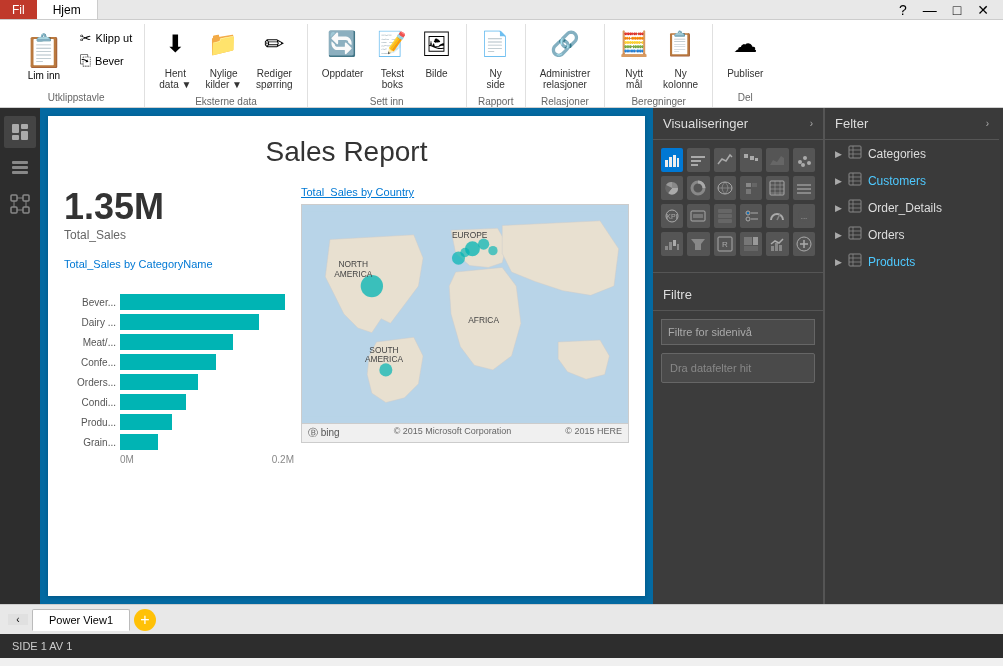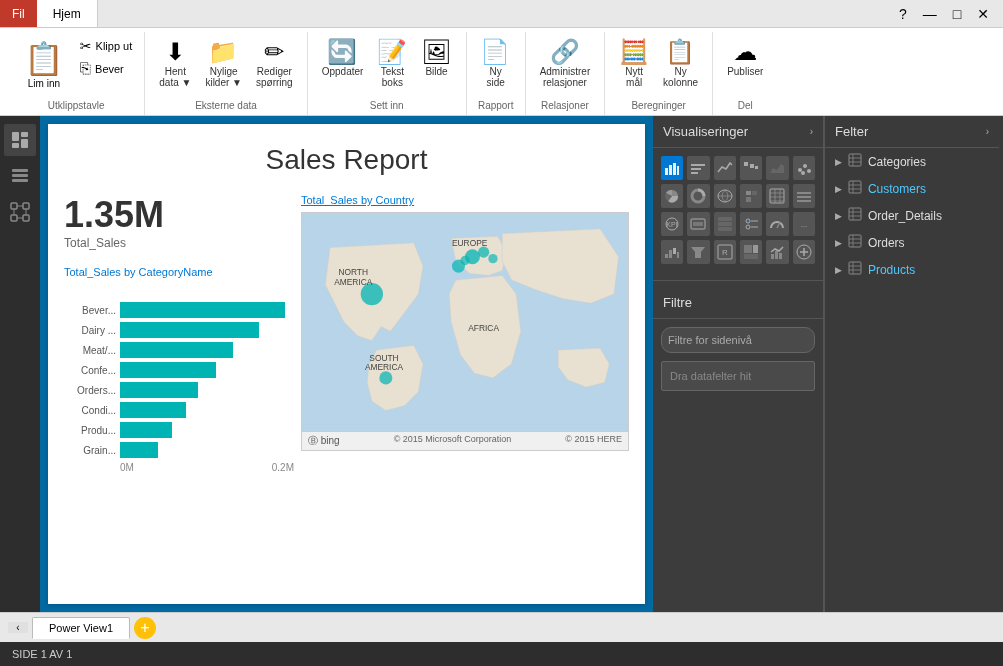--- a/index.html
+++ b/index.html
@@ -2,21 +2,21 @@
 <html><head>
   <meta charset="utf-8">
   <style>
     * { box-sizing: border-box; margin: 0; padding: 0; }
     body { font-family: 'Segoe UI', Arial, sans-serif; font-size: 12px; background: #f0f0f0; width: 1003px; height: 666px; overflow: hidden; }
 
     
     .title-bar {
       display: flex;
       align-items: center;
-      height: 28px;
+      height: 20px;
       background: #e8e8e8;
       border-bottom: 1px solid #ccc;
     }
     .title-bar-file {
       background: #c0392b;
       color: white;
       padding: 4px 12px;
       font-size: 12px;
       height: 100%;
       display: flex;
@@ -80,21 +80,21 @@
     .ribbon-btn {
       display: flex;
       flex-direction: column;
       align-items: center;
       padding: 4px 6px;
       cursor: pointer;
       border-radius: 2px;
       min-width: 40px;
     }
     .ribbon-btn .icon { font-size: 24px; line-height: 1; }
-    .ribbon-btn .label { font-size: 10px; color: #333; text-align: center; margin-top: 2px; }
+    .ribbon-btn .label { font-size: 10px; color: #333; text-align: center; margin-top: 12px; }
     .ribbon-btn-small {
       display: flex;
       align-items: center;
       gap: 4px;
       padding: 2px 4px;
       cursor: pointer;
       border-radius: 2px;
       font-size: 11px;
     }
     .ribbon-btn-small .icon { font-size: 14px; }
@@ -289,21 +289,21 @@
       justify-content: center;
       font-size: 12px;
       color: #ddd;
       cursor: pointer;
     }
     .viz-icon.active { background: #0078d4; }
     .filter-box {
       margin: 8px;
       background: #4a4a4a;
       border: 1px solid #666;
-      border-radius: 10px;
+      border-radius: 0;
       padding: 6px;
     }
     .filter-label {
       font-size: 11px;
       color: #aaa;
     }
     .filter-drop {
       margin: 8px;
       background: #4a4a4a;
       border: 1px solid #666;

